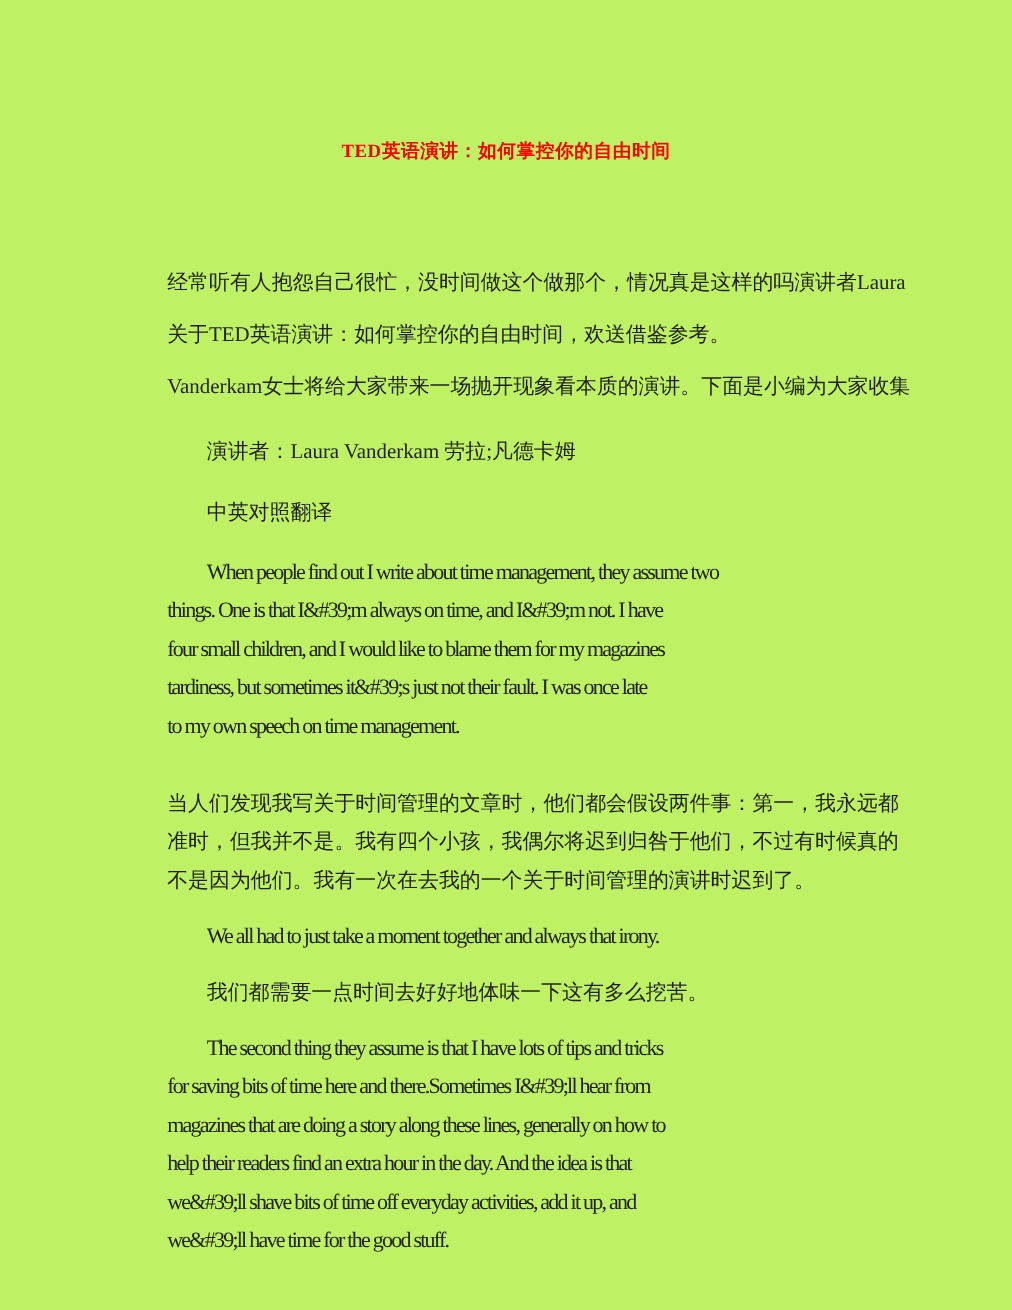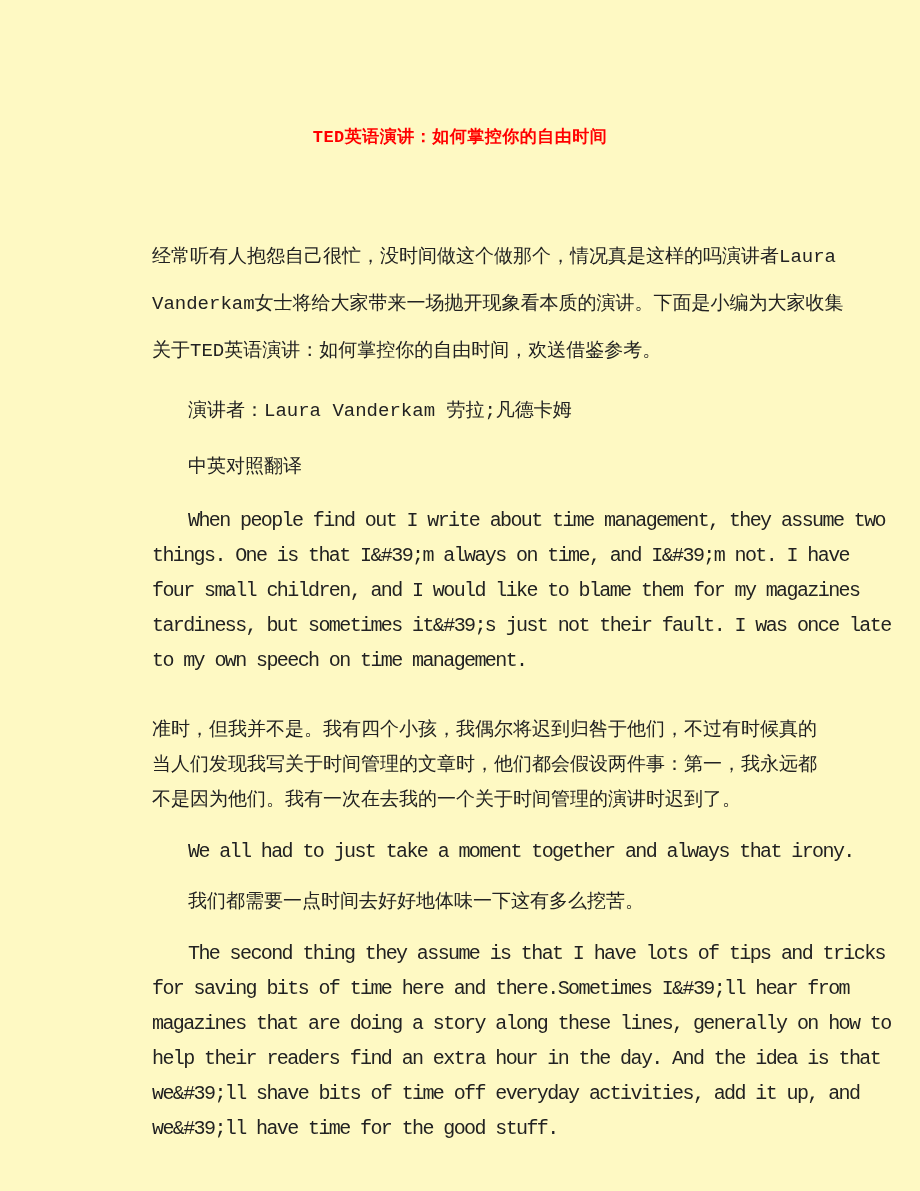--- a/index.html
+++ b/index.html
@@ -5,24 +5,24 @@
   html, body {
     margin: 0;
     padding: 0;
     background: #ffffff;
   }
   .page {
     position: relative;
     width: 920px;
     height: 1191px;
     overflow: hidden;
-    background: #fef9c3;
+    background: #bef264;
     box-sizing: border-box;
     padding: 120px 136px 0 136px;
-    font-family: Liberation Mono, monospace;
+    font-family: Liberation Serif, serif;
     color: #222222;
   }
   .title {
     margin: 0 0 78px 0;
     font-size: 17px;
     line-height: 36px;
     font-weight: bold;
     text-align: center;
     color: #ff0000;
     letter-spacing: 0.5px;
@@ -47,39 +47,39 @@
   .gap-small { margin-top: 8px; }
 </style>
 </head>
 <body>
 
 <div class="page">
   <h1 class="title" style="color: rgb(255, 0, 0);">TED英语演讲：如何掌控你的自由时间</h1>
   <div id="doc-body">
       <p class="block zh lh-wide">
         <span class="line">经常听有人抱怨自己很忙，没时间做这个做那个，情况真是这样的吗演讲者Laura</span>
+        <span class="line">关于TED英语演讲：如何掌控你的自由时间，欢送借鉴参考。</span>
         <span class="line">Vanderkam女士将给大家带来一场抛开现象看本质的演讲。下面是小编为大家收集</span>
-        <span class="line">关于TED英语演讲：如何掌控你的自由时间，欢送借鉴参考。</span>
       </p>
       <p class="block zh lh-mid">
         <span class="line indent">演讲者：Laura Vanderkam 劳拉;凡德卡姆</span>
       </p>
       <p class="block zh lh-mid">
         <span class="line indent">中英对照翻译</span>
       </p>
       <p class="block en lh-normal">
         <span class="line indent">When people find out I write about time management, they assume two</span>
         <span class="line">things. One is that I&amp;#39;m always on time, and I&amp;#39;m not. I have</span>
         <span class="line">four small children, and I would like to blame them for my magazines</span>
         <span class="line">tardiness, but sometimes it&amp;#39;s just not their fault. I was once late</span>
         <span class="line">to my own speech on time management.</span>
       </p>
       <p class="block zh lh-normal gap-large">
+        <span class="line">当人们发现我写关于时间管理的文章时，他们都会假设两件事：第一，我永远都</span>
         <span class="line">准时，但我并不是。我有四个小孩，我偶尔将迟到归咎于他们，不过有时候真的</span>
-        <span class="line">当人们发现我写关于时间管理的文章时，他们都会假设两件事：第一，我永远都</span>
         <span class="line">不是因为他们。我有一次在去我的一个关于时间管理的演讲时迟到了。</span>
       </p>
       <p class="block en lh-normal gap-small">
         <span class="line indent">We all had to just take a moment together and always that irony.</span>
       </p>
       <p class="block zh lh-normal">
         <span class="line indent">我们都需要一点时间去好好地体味一下这有多么挖苦。</span>
       </p>
       <p class="block en lh-normal">
         <span class="line indent">The second thing they assume is that I have lots of tips and tricks</span>

